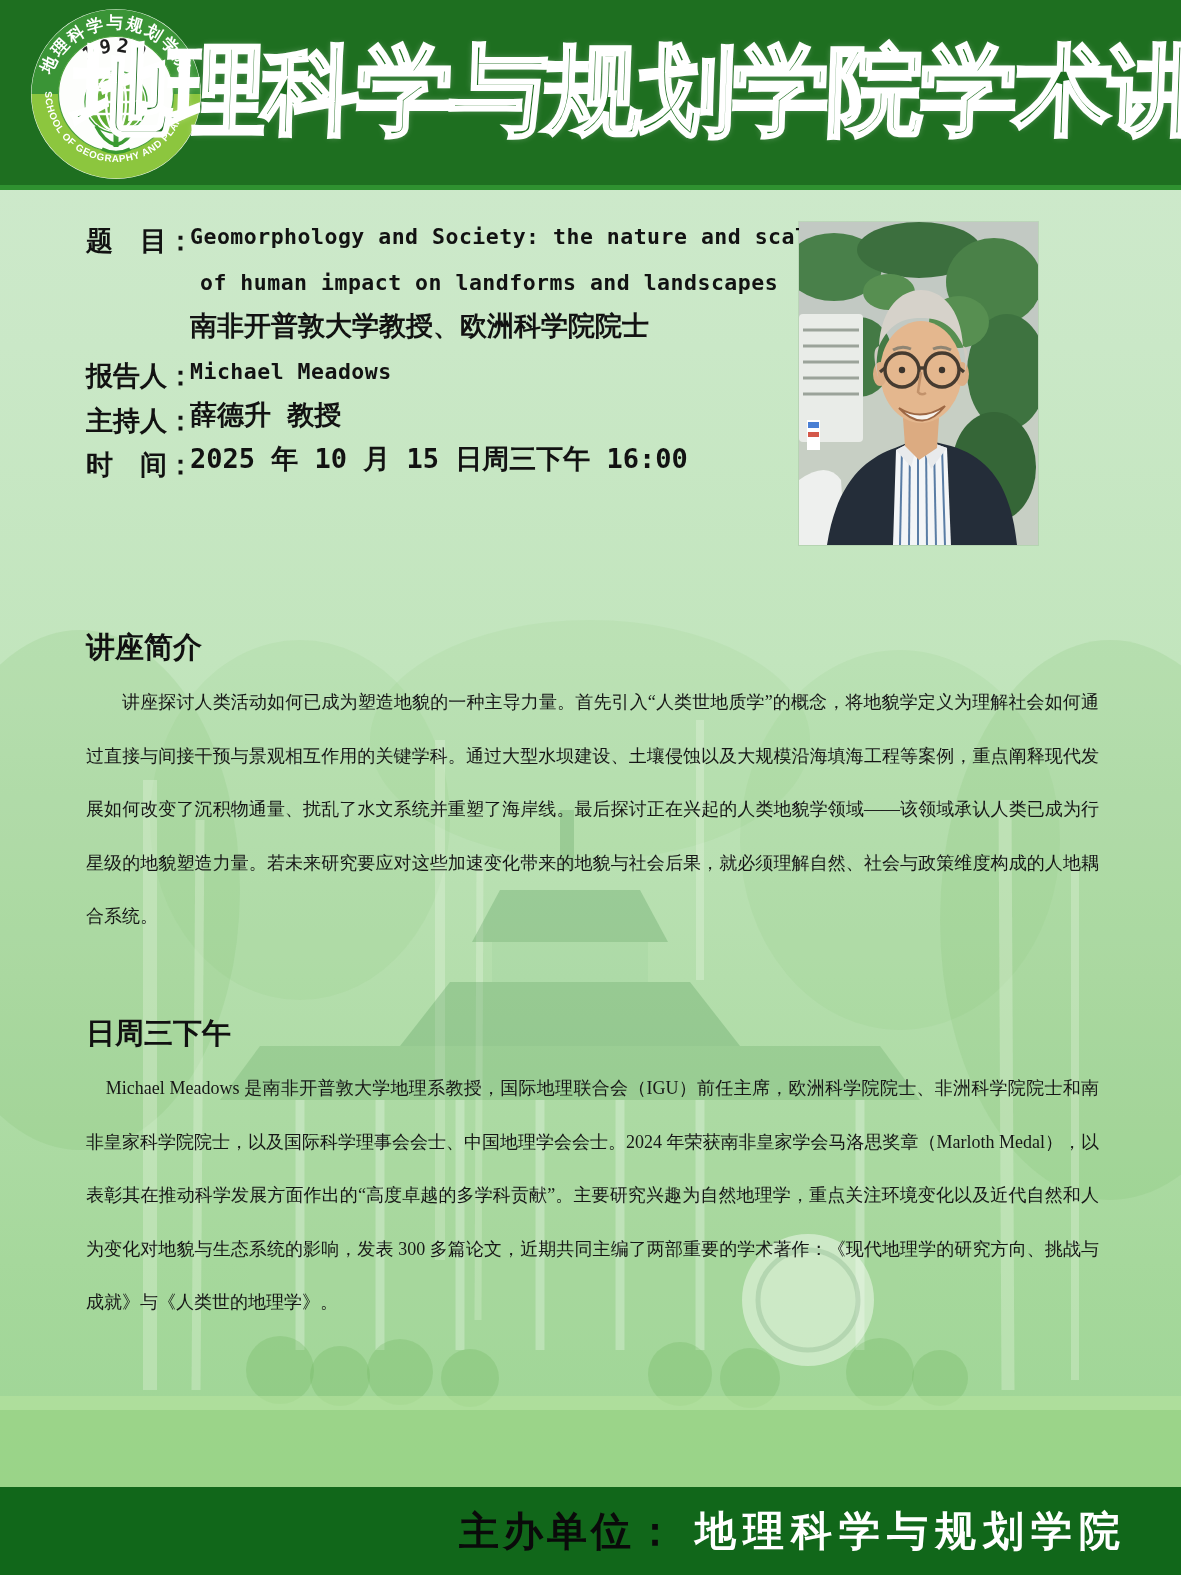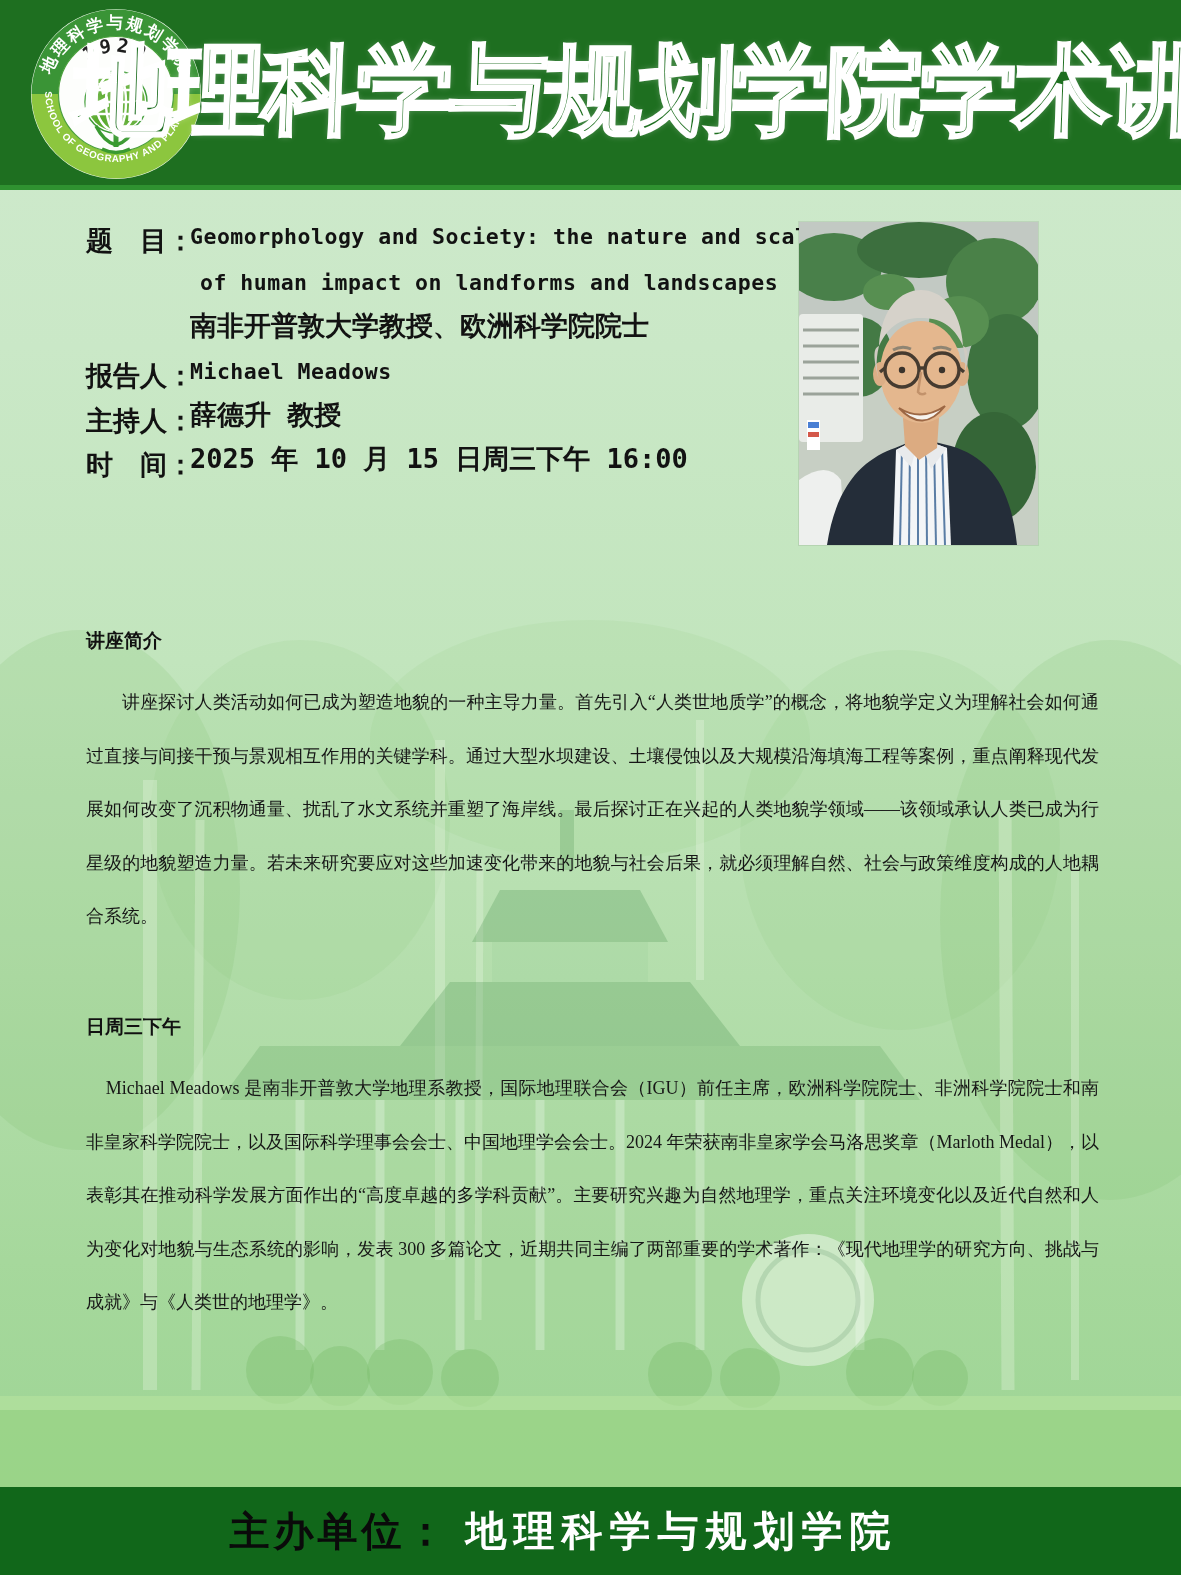--- a/index.html
+++ b/index.html
@@ -22,33 +22,33 @@
   
   .meta{position:absolute;top:213px;left:86px;width:710px;color:#121212;
         font-family:"DejaVu Sans Mono","Liberation Sans",sans-serif;font-weight:700;font-size:27px;}
   .meta-row{position:relative;padding-left:104px;min-height:43.6px;line-height:43.6px;white-space:nowrap;}
   .meta-label{position:absolute;left:0;top:6px;}
   .en{font-size:21.5px;letter-spacing:.5px;}
   .indent2{padding-left:114px;}
   
   .photo{position:absolute;top:222px;left:799px;width:239px;height:323px;overflow:hidden;box-shadow:0 0 0 1px rgba(0,0,0,.08);}
   
-  .section-heading{position:absolute;left:86px;color:#111;font-weight:700;font-size:19px;
+  .section-heading{position:absolute;left:86px;color:#111;font-weight:700;font-size:29px;
                    font-family:"Liberation Serif","DejaVu Serif",serif;}
   .h-abstract{top:628px;}
   .h-bio{top:1014px;}
   .para{position:absolute;left:86px;width:1013px;color:#161616;font-size:18px;line-height:53.5px;
         text-align:justify;font-family:"Liberation Serif","DejaVu Serif",serif;}
   .p-abstract{top:676px;text-indent:2em;}
   .p-bio{top:1062px;text-indent:1.1em;}
   
   .watermark{position:absolute;top:560px;left:0;width:1181px;height:927px;pointer-events:none;}
   
   .footer{position:absolute;left:0;bottom:0;width:1181px;height:88px;background:#11671a;
-          display:flex;align-items:center;justify-content:center;padding-right:54px;box-sizing:border-box;
+          display:flex;align-items:center;justify-content:flex-end;padding-right:54px;box-sizing:border-box;
           white-space:nowrap;}
   .footer-label{color:#0a0a0a;font-size:40px;font-weight:900;letter-spacing:4px;}
   .footer-name{color:#ffffff;font-size:41px;font-weight:900;letter-spacing:7px;margin-left:16px;}
 </style>
 </head>
 <body>
 
 <div class="poster">
 
   <div class="header">

